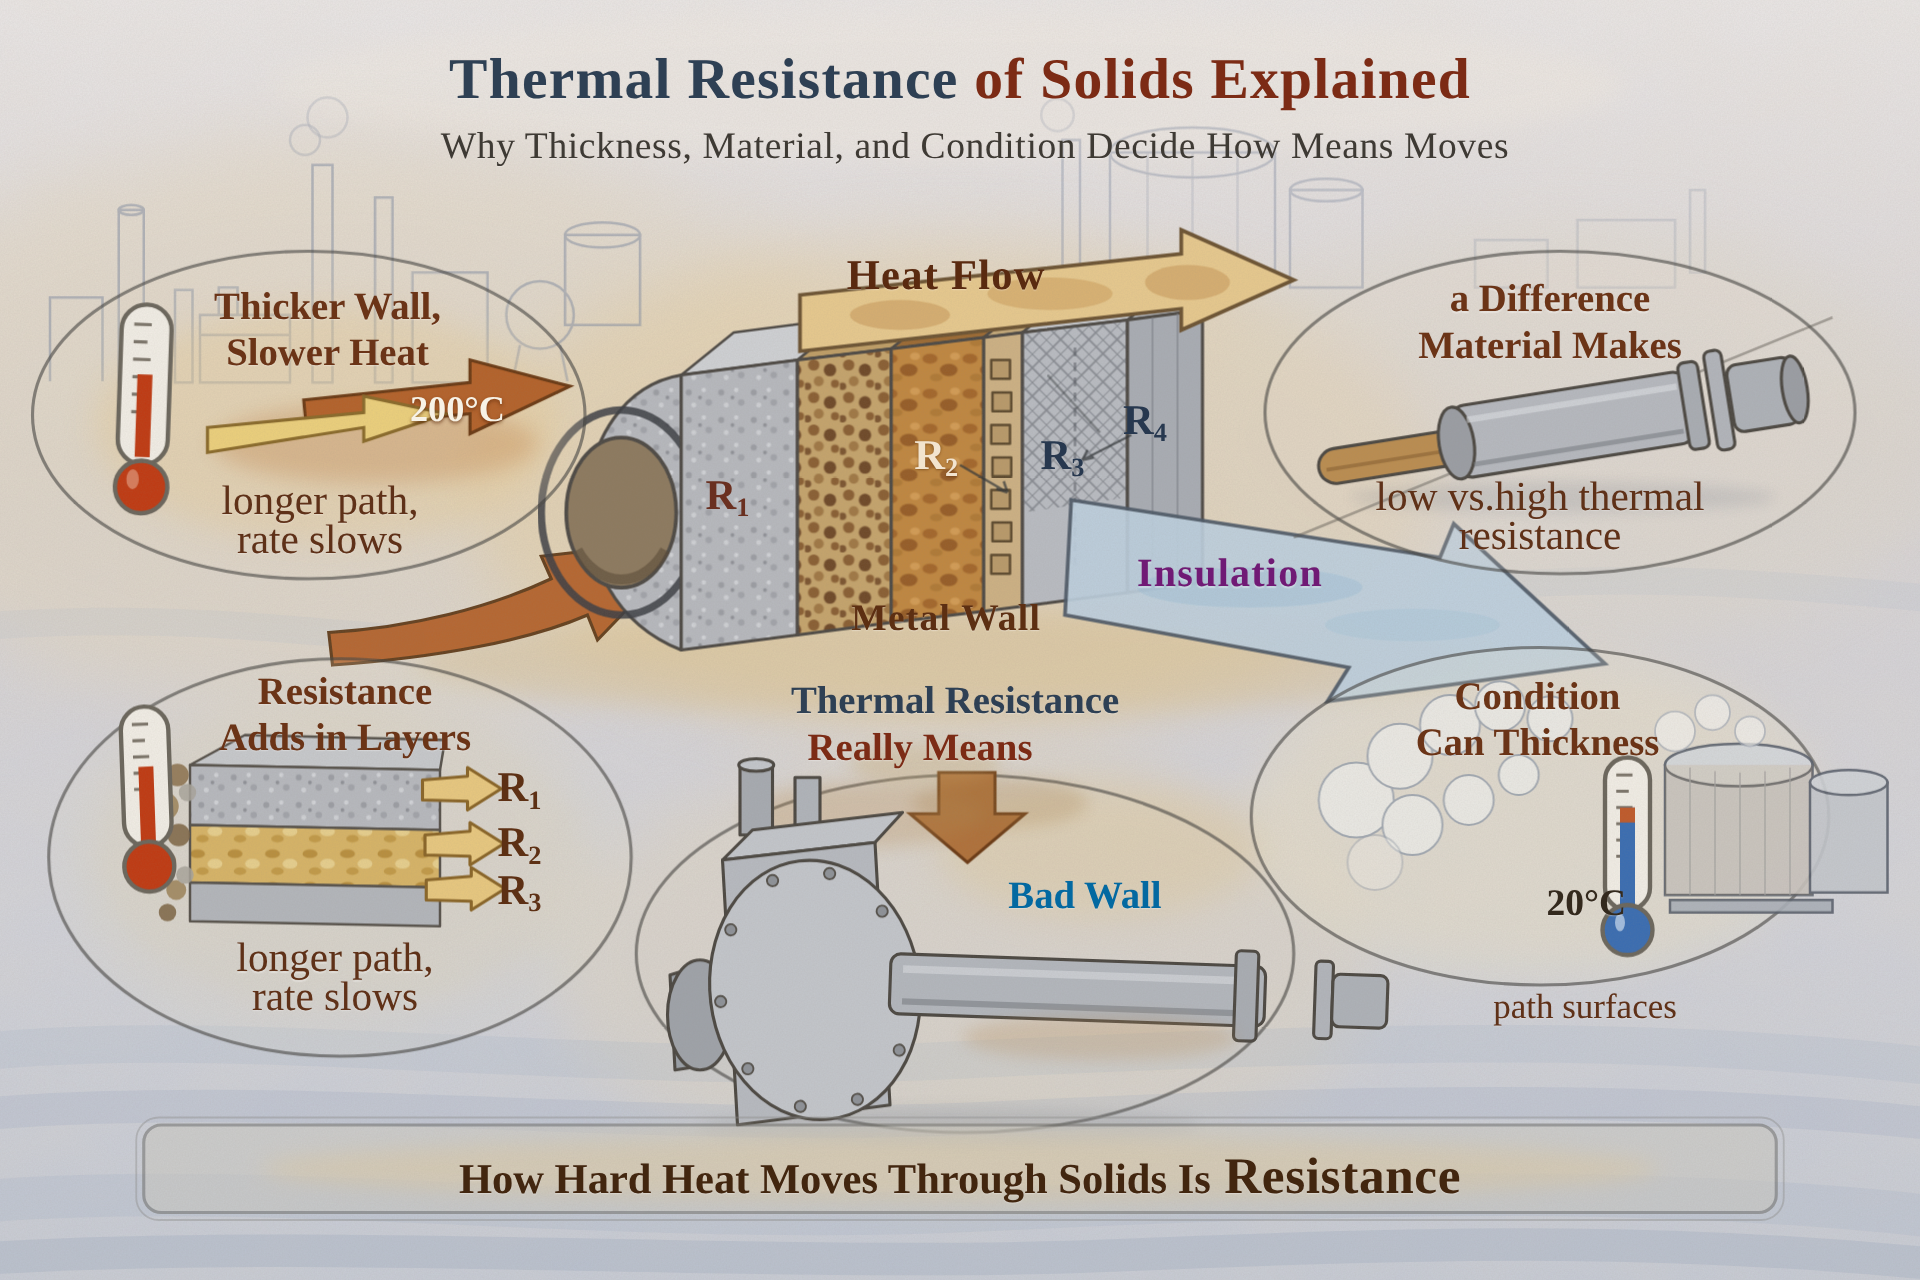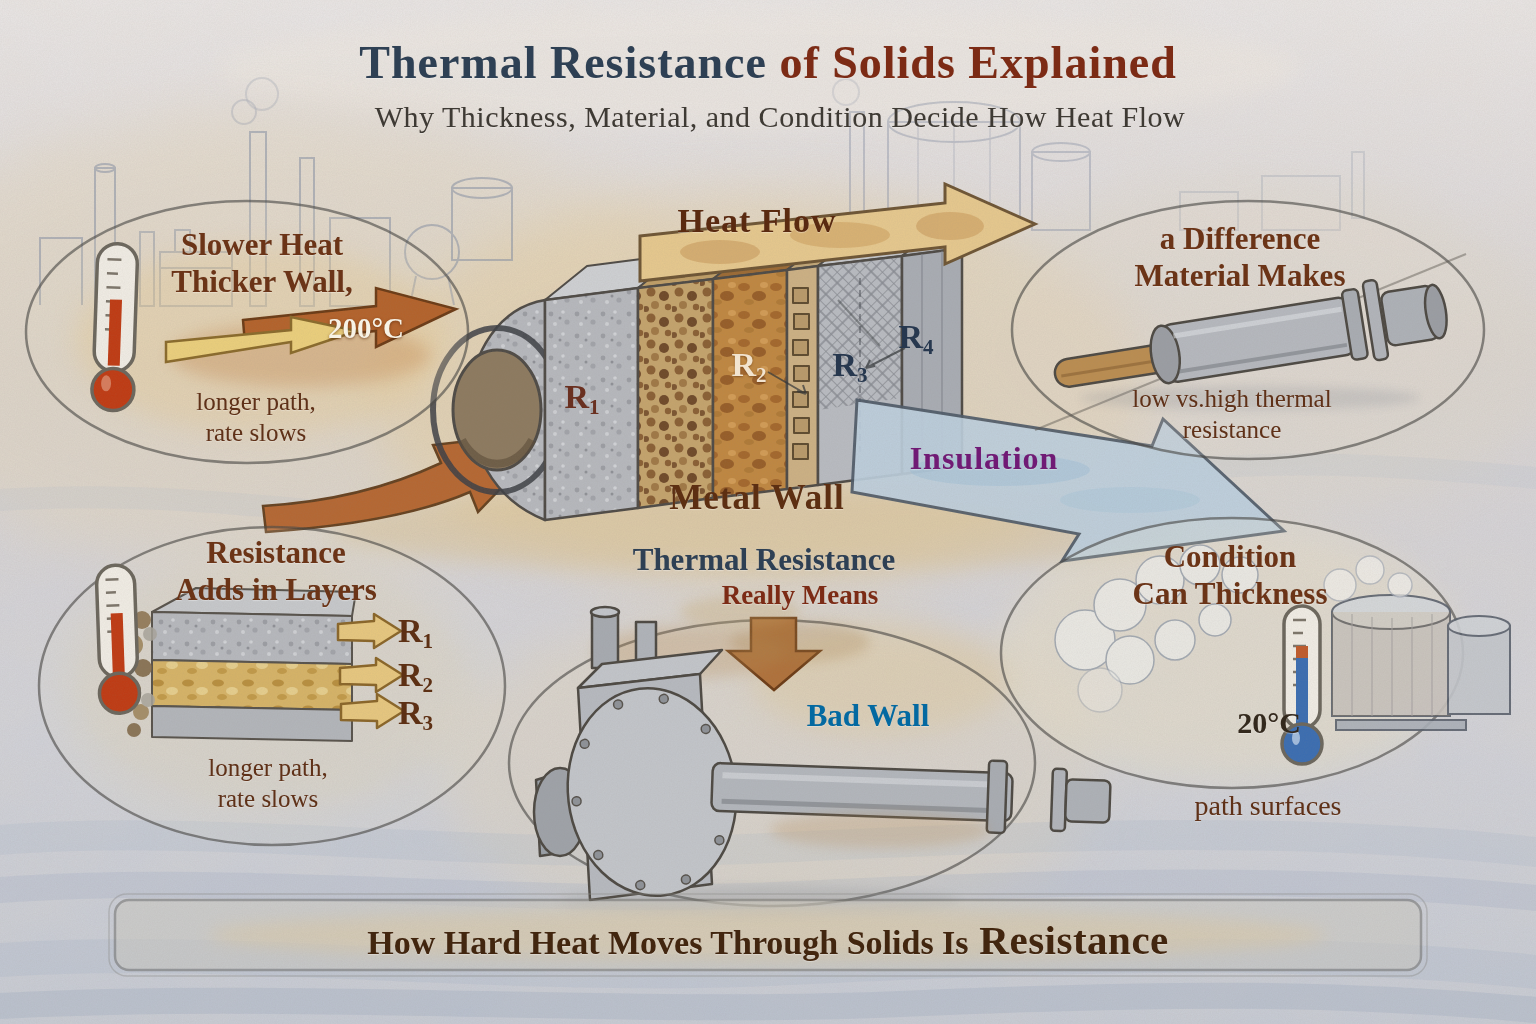--- a/index.html
+++ b/index.html
@@ -10,35 +10,35 @@
   }
   .scene{position:absolute;left:0;top:0;width:1536px;height:1024px;display:block;}
   .txt{position:absolute;white-space:nowrap;}
   .t-center{transform:translateX(-50%);text-align:center;}
   .painted{text-shadow:0 1px 1px rgba(255,255,255,.35), 0 0 1px rgba(60,30,10,.15);}
   .page-title{top:36px;left:768px;font-size:46px;font-weight:bold;letter-spacing:1px;}
   .page-title .navy{color:#2e4054;}
   .page-title .maroon{color:#7c2b15;}
   .subtitle{top:100px;left:780px;font-size:30px;color:#3e3a34;letter-spacing:.5px;}
   .bubble-title{font-size:31px;font-weight:bold;color:#6b3417;line-height:37px;}
-  .bubble-cap{font-size:25px;color:#5f3118;line-height:31px;}
+  .bubble-cap{font-size:33px;color:#5f3118;line-height:31px;}
   .scene-label{font-weight:bold;}
   .lbl-heatflow{top:202px;left:757px;font-size:34px;color:#5a2a10;letter-spacing:1px;}
-  .lbl-metalwall{top:478px;left:757px;font-size:35px;color:#5d2f12;letter-spacing:1px;}
+  .lbl-metalwall{top:478px;left:757px;font-size:30px;color:#5d2f12;letter-spacing:1px;}
   .lbl-insulation{top:440px;left:984px;font-size:32px;color:#701a75;letter-spacing:1px;}
   .rlbl{font-size:34px;font-weight:bold;}
   .rlbl .sub{font-size:.62em;vertical-align:-.28em;}
   .r-navy{color:#27384f;}
   .r-brown{color:#6a3020;}
   .r-cream{color:#f2e4cf;text-shadow:0 1px 2px rgba(90,45,10,.55);}
   .temp-hot{top:312px;left:366px;font-size:29px;font-weight:bold;color:#f7f2e6;text-shadow:0 1px 3px rgba(90,40,10,.7);}
   .temp-cold{top:706px;left:1269px;font-size:30px;font-weight:600;color:#33291d;}
   .badwall{top:698px;left:868px;font-size:31px;font-weight:bold;color:#0369a1;}
   .meaning-t1{top:542px;left:764px;font-size:31px;font-weight:bold;color:#2e4054;}
-  .meaning-t2{top:580px;left:800px;font-size:27px;font-weight:bold;color:#7c2b15;font-family:Liberation Serif, serif;}
+  .meaning-t2{top:580px;left:736px;font-size:31px;font-weight:bold;color:#7c2b15;font-family:Liberation Serif, serif;}
   .layers-r{position:absolute;left:398px;color:#5d3014;}
   .footer-text{top:916px;left:768px;color:#42260f;}
   .footer-text .lead{font-size:34px;font-weight:bold;}
   .footer-text .emph{font-size:41px;font-weight:bold;letter-spacing:.5px;}
 </style>
 </head>
 <body>
 
 <div class="stage">
 
@@ -352,25 +352,25 @@
     <rect x="115" y="900" width="1306" height="70" rx="14" fill="#cbc8c2" opacity="0.55" stroke="#6e6e6a" stroke-width="2.5"></rect>
     <ellipse cx="768" cy="935" rx="560" ry="26" fill="#ddc9a2" opacity="0.5" style="filter:blur(8px)"></ellipse>
   </g>
 
   <rect x="0" y="0" width="1536" height="1024" filter="url(#grain)" opacity="0.22"></rect>
 </svg>
 
 <div class="txt t-center page-title painted">
   <span class="navy">Thermal Resistance</span><span class="maroon"> of Solids Explained</span>
 </div>
-<div class="txt t-center subtitle painted">Why Thickness, Material, and Condition Decide How Heat Flow</div>
+<div class="txt t-center subtitle painted">Why Thickness, Material, and Condition Decide How Means Moves</div>
 
 <div class="txt t-center bubble-title painted" style="top:226px;left:262px;">
+  <div>Thicker Wall,</div>
   <div>Slower Heat</div>
-  <div>Thicker Wall,</div>
 </div>
 <div class="txt t-center temp-hot">200°C</div>
 <div class="txt t-center bubble-cap painted" style="top:386px;left:256px;">
   <div>longer path,</div>
   <div>rate slows</div>
 </div>
 
 <div class="txt t-center bubble-title painted" style="top:220px;left:1240px;">
   <div>a Difference</div>
   <div>Material Makes</div>

